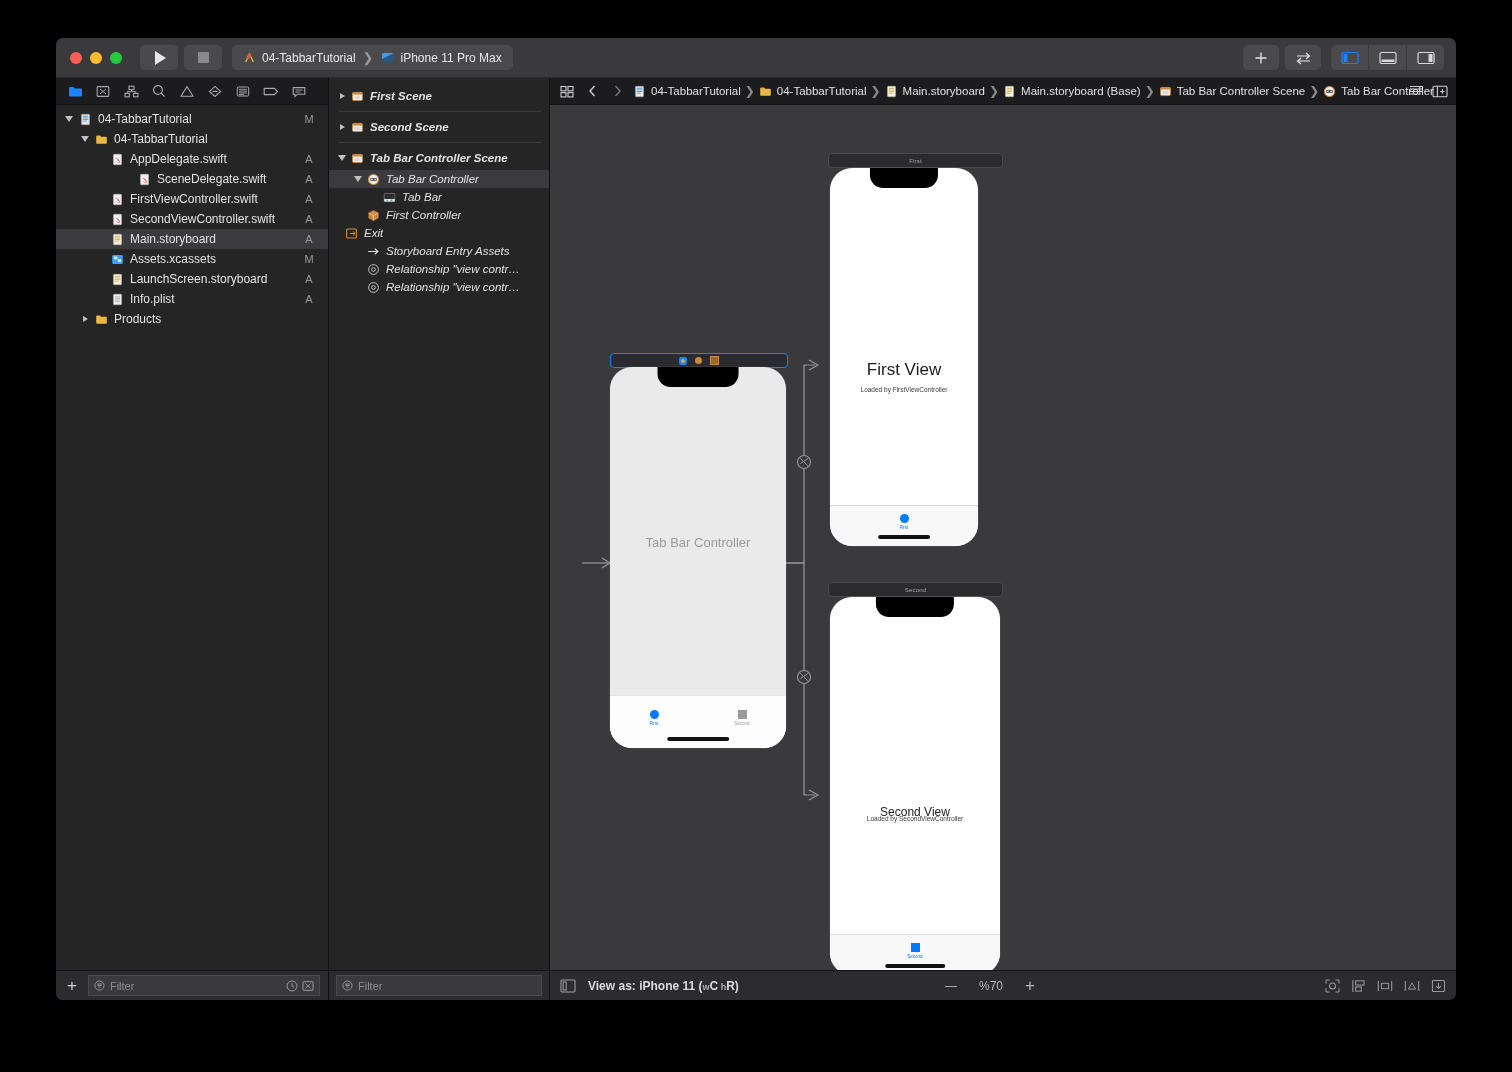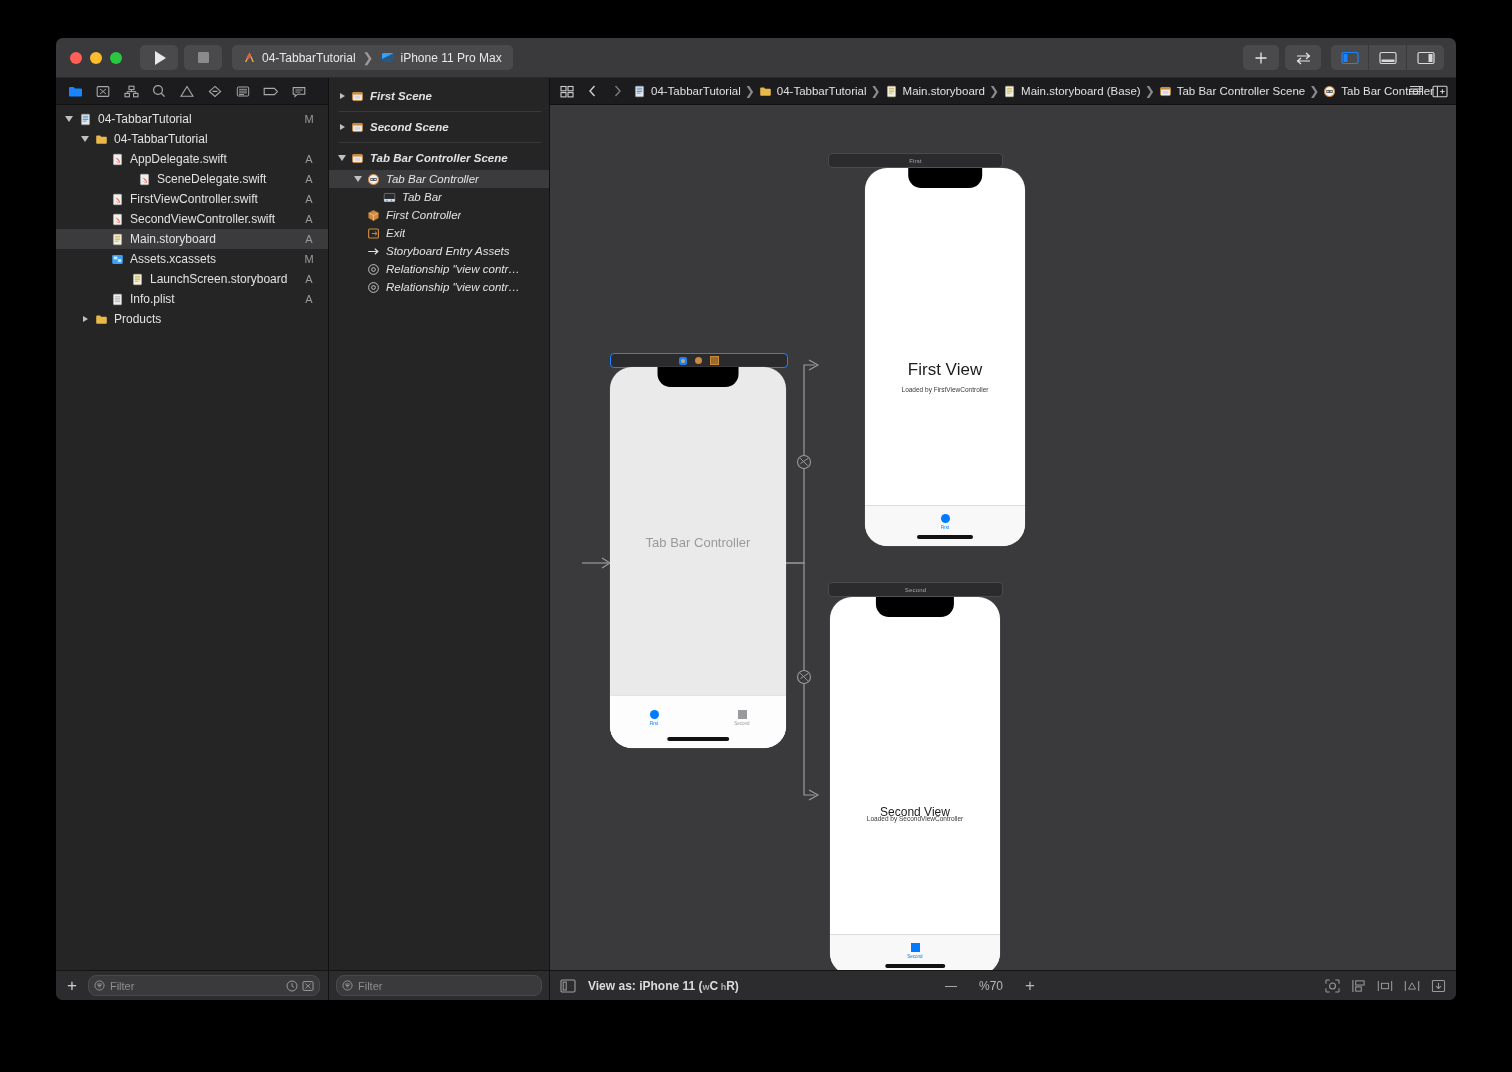--- a/index.html
+++ b/index.html
@@ -162,21 +162,21 @@
     background: #2c2c2e;
     border-top: 1px solid #141414;
     display: flex; align-items: center; padding: 0 8px; gap: 8px;
   }
   .plus-btn { color: #d0d0d2; font-size: 17px; line-height: 1; padding: 0 3px; }
   .filter-field {
     flex: 1;
     height: 19px;
     background: #3a3a3c;
     border: 1px solid #4a4a4c;
-    border-radius: 8px;
+    border-radius: 0;
     display: flex; align-items: center;
     padding: 0 5px; gap: 5px;
     font-size: 11px; color: #8e8e90;
   }
   .filter-right { display:flex; gap:4px; align-items:center; margin-left:auto; }
 
   
   .outline {
     width: 220px; min-width: 220px;
     background: #252526;
@@ -481,21 +481,21 @@
             <span class="f-icon">
               <svg viewBox="0 0 16 16" width="13" height="13">
                 <rect x="1.5" y="2.5" width="13" height="11" rx="1.4" fill="#3aa0f5"></rect>
                 <rect x="3.4" y="4.4" width="4.4" height="3.4" fill="#cfe9ff"></rect>
                 <rect x="8.4" y="7.6" width="4.2" height="3.4" fill="#cfe9ff"></rect>
               </svg>
             </span>
             <span class="f-name">Assets.xcassets</span>
             <span class="f-badge">M</span>
           </div>
-          <div class="file-row" style="padding-left: 58px;">
+          <div class="file-row" style="padding-left: 38px;">
             <span class="disc"></span>
             <span class="f-icon">
               <svg viewBox="0 0 16 16" width="13" height="13">
                 <rect x="3" y="1.5" width="10" height="13" rx="1" fill="#f3f0dd" stroke="#b8b4a0" stroke-width=".6"></rect>
                 <path d="M4.8 4.2 H11.2 M4.8 6.2 H11.2 M4.8 8.2 H11.2 M4.8 10.2 H9.2" stroke="#c9a83e" stroke-width=".9"></path>
               </svg>
             </span>
             <span class="f-name">LaunchScreen.storyboard</span>
             <span class="f-badge">A</span>
           </div>
@@ -618,21 +618,21 @@
           <div class="o-row" style="padding-left: 22px;">
             <span class="disc"></span>
             <span class="o-icon">
               <svg viewBox="0 0 16 16" width="13" height="13">
                 <path d="M8 1.6 L14 4.8 V11.2 L8 14.4 L2 11.2 V4.8 Z" fill="#d18a3e" stroke="#a06a28" stroke-width=".8"></path>
                 <path d="M2 4.8 L8 8 L14 4.8 M8 8 V14.4" stroke="#fff" stroke-width=".7" fill="none" opacity=".7"></path>
               </svg>
             </span>
             <span class="o-label">First Controller</span>
           </div>
-          <div class="o-row" style="padding-left: 22px;">
+          <div class="o-row" style="">
             <span class="disc"></span>
             <span class="o-icon">
               <svg viewBox="0 0 16 16" width="13" height="13">
                 <rect x="2" y="2.4" width="12" height="11.2" rx="1.2" fill="none" stroke="#d18a3e" stroke-width="1.4"></rect>
                 <path d="M6 8 H12 M9.8 5.6 L12.4 8 L9.8 10.4" stroke="#d18a3e" stroke-width="1.2" fill="none"></path>
               </svg>
             </span>
             <span class="o-label">Exit</span>
           </div>
           <div class="o-row" style="padding-left: 22px;">
@@ -814,21 +814,21 @@
                 <span class="tab-lb off">Second</span>
               </div>
             </div>
             <div class="home-ind"></div>
           </div>
         </div>
 
         <div class="scene-bar" style="left:278px; top:48px; width:173px;">
           <span>First</span>
         </div>
-        <div class="phone" style="left:280px; top:63px; width:160px; height:378px;margin-left:35px;">
+        <div class="phone" style="left:280px; top:63px; width:148px; height:378px;">
           <div class="notch"></div>
           <div class="vc-title" style="top:192px; font-size:17px;">First View</div>
           <div class="vc-sub" style="top:218px; font-size:6.5px;">Loaded by FirstViewController</div>
           <div class="tabbar">
             <div class="tabitem">
               <span class="tab-ic-circle"></span>
               <span class="tab-lb on">First</span>
             </div>
           </div>
           <div class="home-ind"></div>

